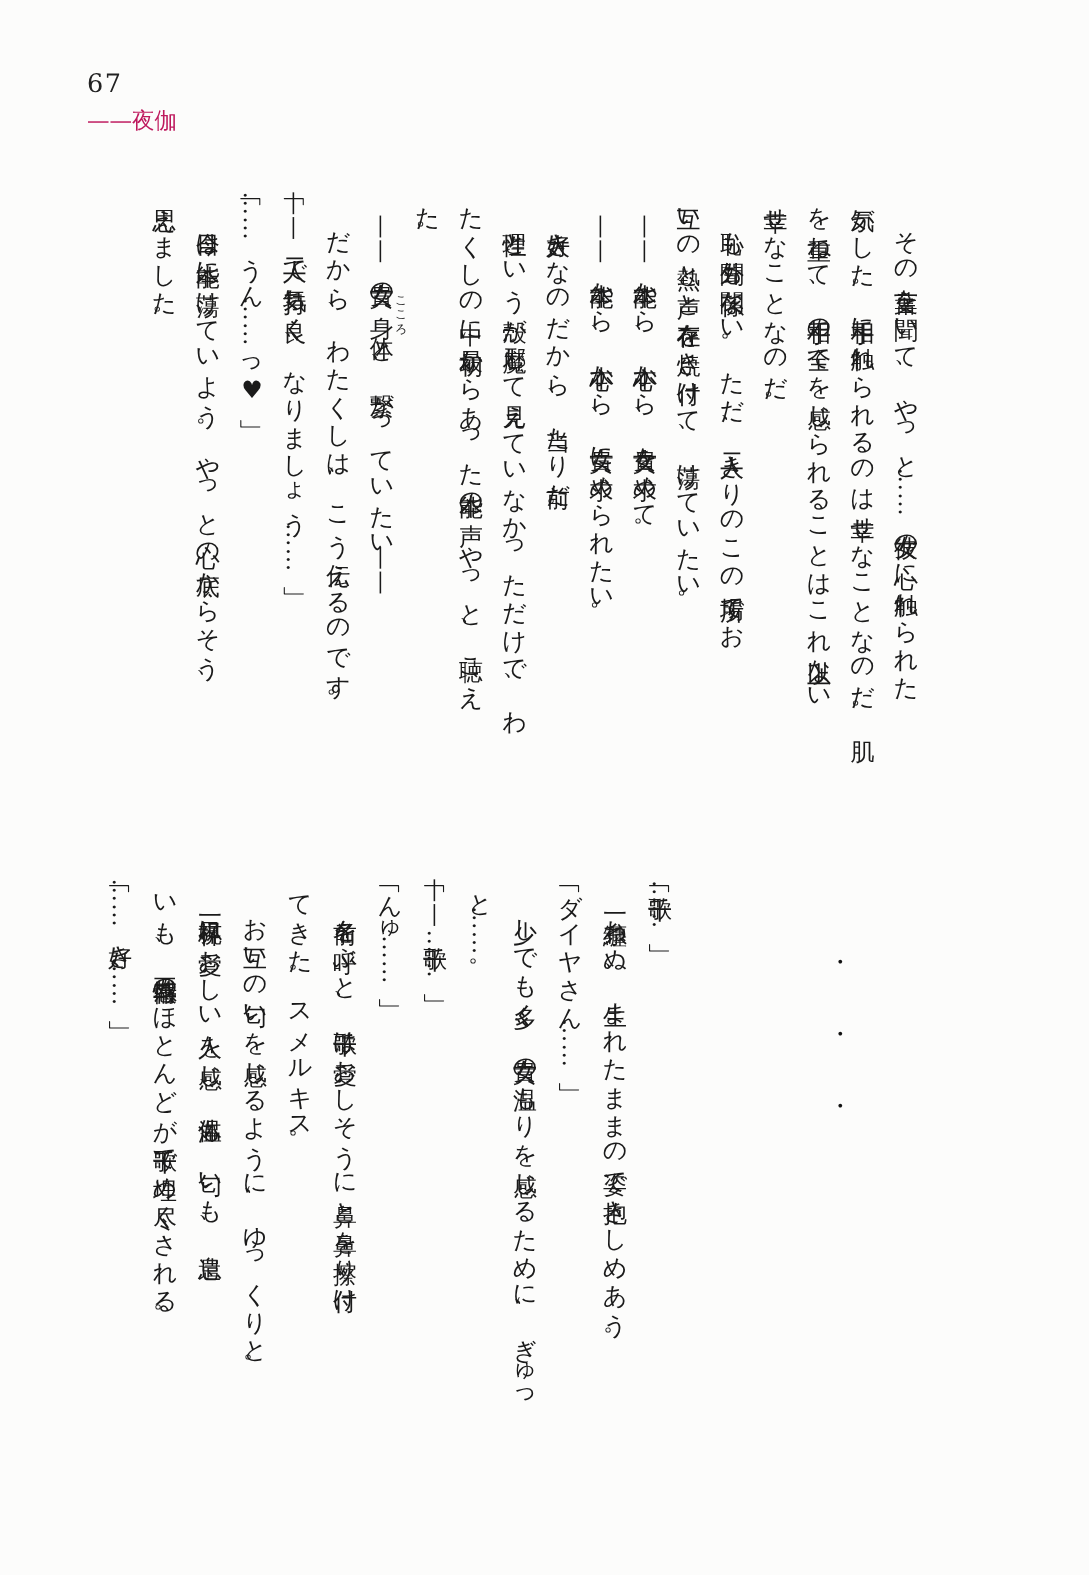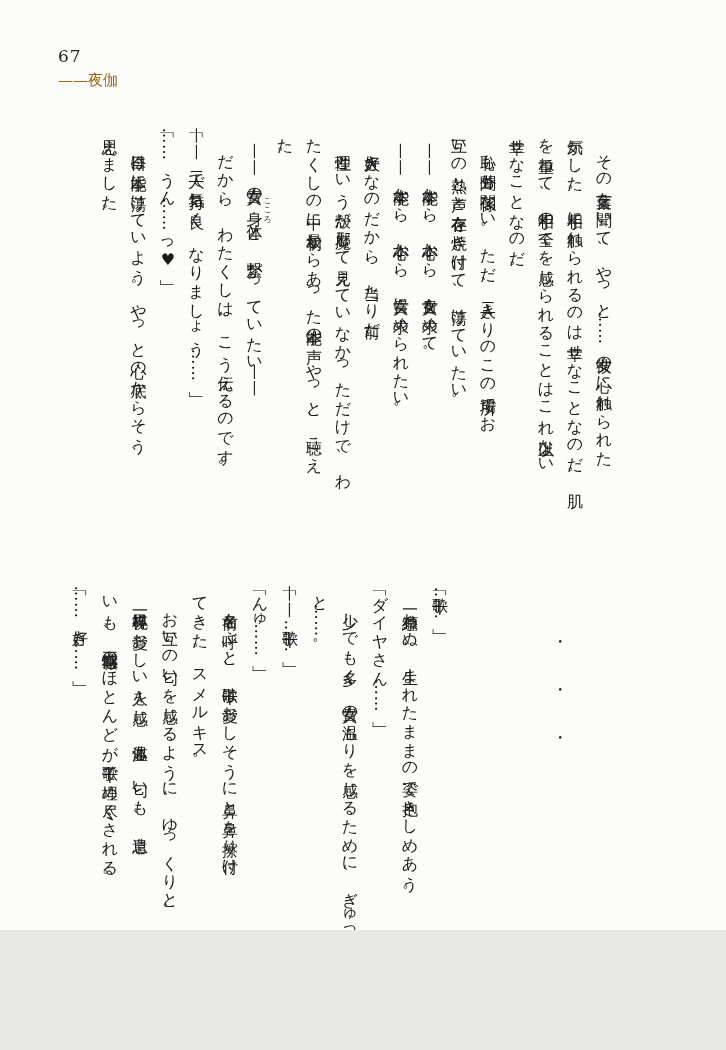--- a/index.html
+++ b/index.html
@@ -3,41 +3,41 @@
 <meta charset="utf-8">
 <style>
   html, body {
     margin: 0;
     padding: 0;
     background: #e8e8e6;
   }
   .page {
     position: relative;
     width: 726px;
-    height: 930px;
+    height: 1050px;
     background: #fcfcfb;
     color: #1a1a1a;
     font-family: "DejaVu Serif", "Liberation Serif", serif;
     overflow: hidden;
   }
   .header {
     position: absolute;
     left: 58px;
     top: 46px;
     line-height: 1.2;
   }
   .page-number {
     font-size: 17px;
     letter-spacing: 1px;
     color: #222;
   }
   .running-title {
     font-size: 15px;
     margin-top: 5px;
-    color: #a16207;
+    color: #be185d;
   }
   .text-block {
     position: absolute;
     writing-mode: vertical-rl;
     text-orientation: mixed;
     font-size: 16px;
     color: #1a1a1a;
     letter-spacing: 0.5px;
   }
   .text-block p.line {

